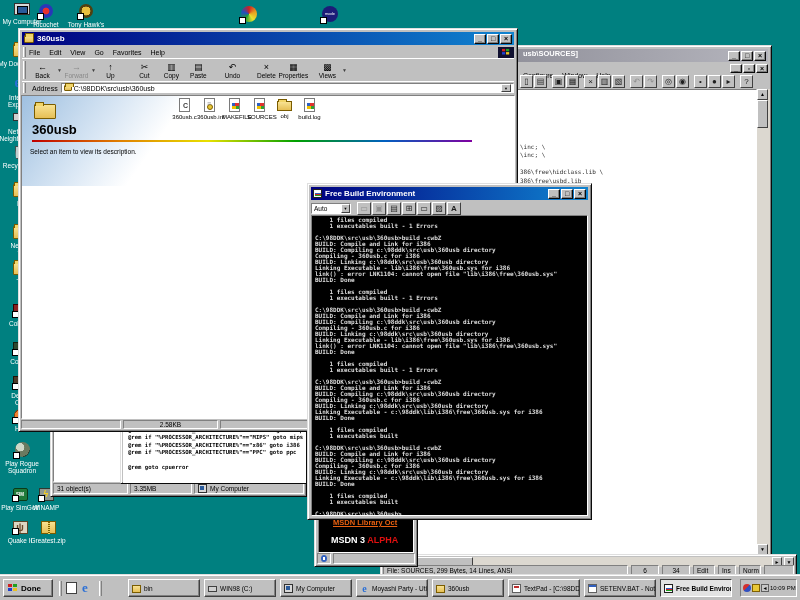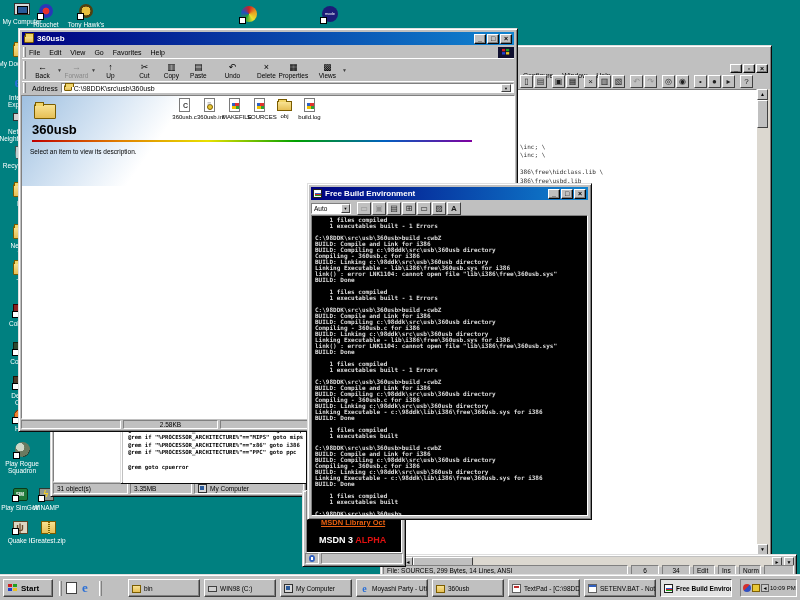--- a/index.html
+++ b/index.html
@@ -201,20 +201,28 @@
       <pre class="mono" style="font-size:5.6px;line-height:7.4px;font-weight:bold;color:#000;margin:-4px 0 0 5px;white-space:pre;">@rem if "%PROCESSOR_ARCHITECTURE%"=="ALPHA" goto alpha
 @rem if "%PROCESSOR_ARCHITECTURE%"=="MIPS" goto mips
 @rem if "%PROCESSOR_ARCHITECTURE%"=="x86" goto i386
 @rem if "%PROCESSOR_ARCHITECTURE%"=="PPC" goto ppc
 
 @rem goto cpuerror</pre>
     </div>
   </div>
 
   <div class="win" style="left:380px;top:45px;width:392px;height:513px">
+    <div class="tb inactive">
+      <span class="abs" style="left:139px;top:0;font-size:7.5px">usb\SOURCES]</span>
+      <span class="tbtns">
+        <span class="tbtn">_</span>
+        <span class="tbtn">□</span>
+        <span class="tbtn">×</span>
+      </span>
+    </div>
     <div class="abs" style="left:3px;right:3px;top:17px;height:11px;display:flex;align-items:center">
       <span id="tp-menu" class="abs" style="left:139px;top:1px"><span class="menu-item">Configure</span><span class="menu-item">Window</span><span class="menu-item">Help</span></span>
       <span class="tbtns">
         <span class="tbtn" style="height:9px">_</span>
         <span class="tbtn" style="height:9px">▫</span>
         <span class="tbtn" style="height:9px">×</span>
       </span>
     </div>
     <div id="tp-toolbar" class="abs" style="left:139px;top:28px;height:14px;display:flex;align-items:center;gap:1px">
         <span class="sbtn" style="width: 13px; height: 13px;">▯</span>
@@ -257,21 +265,21 @@
       <div class="cell" style="width:245px">File: SOURCES, 299 Bytes, 14 Lines, ANSI</div>
       <div class="cell" style="width:28px;justify-content:center">6</div>
       <div class="cell" style="width:28px;justify-content:center">34</div>
       <div class="cell" style="width:22px">Edit</div>
       <div class="cell" style="width:18px">Ins</div>
       <div class="cell" style="width:22px">Norm</div>
       <div class="cell" style="flex:1"></div>
     </div>
   </div>
 
-  <div class="win" style="left:302px;top:490px;width:104px;height:77px">
+  <div class="win" style="left:314px;top:490px;width:104px;height:77px">
     <div class="abs" style="left:3px;top:0;right:3px;height:62px;background:#000;border:1px solid;border-color:#808080 #fff #fff #808080;overflow:hidden">
       <span class="abs" style="left:14px;top:26px;font-size:7.5px;font-weight:bold;text-decoration:underline;color:#e86010">MSDN Library Oct</span>
       <span class="abs" style="left:12px;top:43px;font-size:9px;font-weight:bold;color:#fff">
         <span>MSDN 3</span>
         <span style="color:#e01010">ALPHA</span>
       </span>
       <span class="abs" style="left:14px;top:58px;font-size:7.5px;font-weight:bold;text-decoration:underline;color:#e86010">MSDN Library Oct</span>
     </div>
     <div class="abs" style="left:2px;right:2px;bottom:2px;height:11px;display:flex;gap:2px">
       <div class="cell" style="width:14px;justify-content:center">
@@ -487,21 +495,21 @@
   </div>
 
   <div class="abs" style="left:0;top:575px;width:800px;height:25px;background:#c0c0c0;border-top:1px solid #fff;box-shadow:0 -1px 0 #dfdfdf">
     <div class="abs" style="left:3px;top:3px;width:50px;height:18px;background:#c0c0c0;border:1px solid;border-color:#fff #404040 #404040 #fff;box-shadow:inset -1px -1px 0 #808080;display:flex;align-items:center;gap:3px;padding:0 4px;font-size:8px;font-weight:bold">
       <span class="winflag">
           <i></i>
           <i></i>
           <i></i>
           <i></i>
         </span>
-      <span>Start</span>
+      <span>Done</span>
     </div>
     <span class="grip" style="position:absolute;left:58px;top:5px;height:15px"></span>
     <span class="abs" style="left:66px;top:6px;width:11px;height:12px;background:#fff;border:1px solid #404040"></span>
     <span class="abs" style="left:82px;top:4px;color:#2a6fd6;font:bold 13px 'Liberation Serif',serif">e</span>
     <span class="grip" style="position:absolute;left:98px;top:5px;height:15px"></span>
     <div id="task-buttons" class="abs" style="left:128px;top:3px;display:flex;gap:4px">
         <div class="tkbtn">
           <span class="ti ti-folder"></span>
           <span>bin</span>
         </div>

